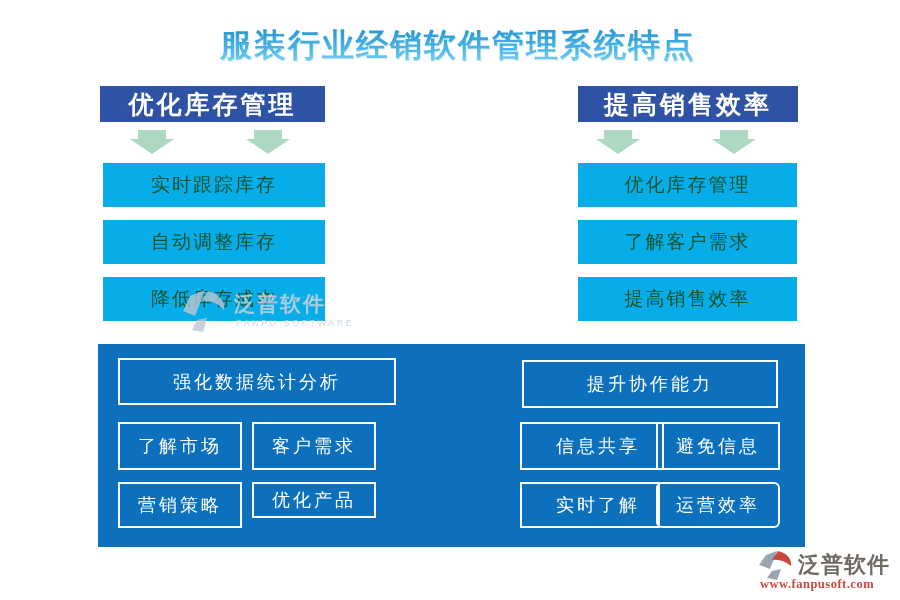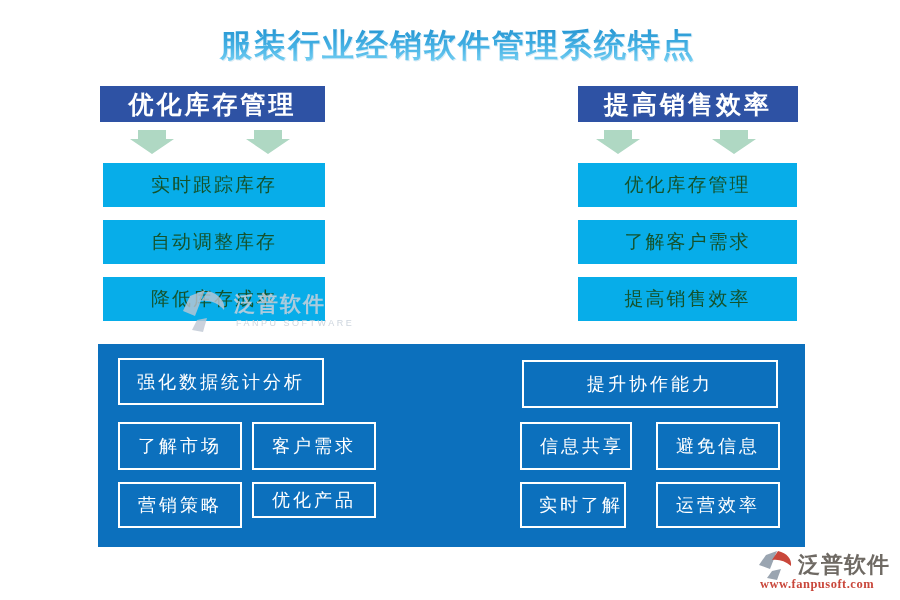--- a/index.html
+++ b/index.html
@@ -140,31 +140,31 @@
         <path d="M32,3 C43,6 50,14 48,22 C42,15 34,12 25,13 Z" fill="rgba(190,199,211,0.8)"></path>
         <polygon points="21,32 31,30 27,44 16,42" fill="rgba(190,199,211,0.8)"></polygon>
       </svg>
     </span>
     <span class="wm-name">泛普软件</span>
     <span class="wm-sub">FANPU SOFTWARE</span>
   </div>
 
   <div class="panel">
 
-    <div class="pbox" style="left:20px;top:14px;width:206px;height:47px;font-family:Liberation Mono, monospace;">强化数据统计分析</div>
+    <div class="pbox" style="left:20px;top:14px;width:278px;height:47px;font-family:Liberation Mono, monospace;">强化数据统计分析</div>
     <div class="pbox" style="left:20px;top:78px;width:124px;height:48px;">了解市场</div>
     <div class="pbox" style="left:154px;top:78px;width:124px;height:48px;">客户需求</div>
     <div class="pbox" style="left:20px;top:138px;width:124px;height:46px;">营销策略</div>
     <div class="pbox" style="left:154px;top:138px;width:124px;height:36px;">优化产品</div>
 
     <div class="pbox" style="left:424px;top:16px;width:256px;height:48px;">提升协作能力</div>
-    <div class="pbox" style="left:422px;top:78px;width:112px;height:48px;padding-left:12px;">信息共享</div>
+    <div class="pbox" style="left:422px;top:78px;width:144px;height:48px;padding-left:12px;">信息共享</div>
     <div class="pbox" style="left:558px;top:78px;width:124px;height:48px;">避免信息</div>
-    <div class="pbox" style="left:422px;top:138px;width:106px;height:46px;padding-left:16px;">实时了解</div>
-    <div class="pbox" style="left:558px;top:138px;width:124px;height:46px;">运营效率</div>
+    <div class="pbox" style="left:422px;top:138px;width:140px;height:46px;padding-left:16px;">实时了解</div>
+    <div class="pbox" style="left:558px;top:138px;width:124px;height:46px;border-radius:6px;">运营效率</div>
   </div>
 
   <div class="footer-logo">
     <span class="fl-icon">
       <svg width="38" height="30" viewBox="0 0 38 30">
         <polygon points="10,5 21,1 14,19 3,15" fill="#9AA5B1"></polygon>
         <path d="M22,1 C31,3 36,9 35,16 C29,11 23,9 16,10 Z" fill="#C9473B"></path>
         <polygon points="16,21 25,19 21,30 11,28" fill="#9AA5B1"></polygon>
       </svg>
     </span>

